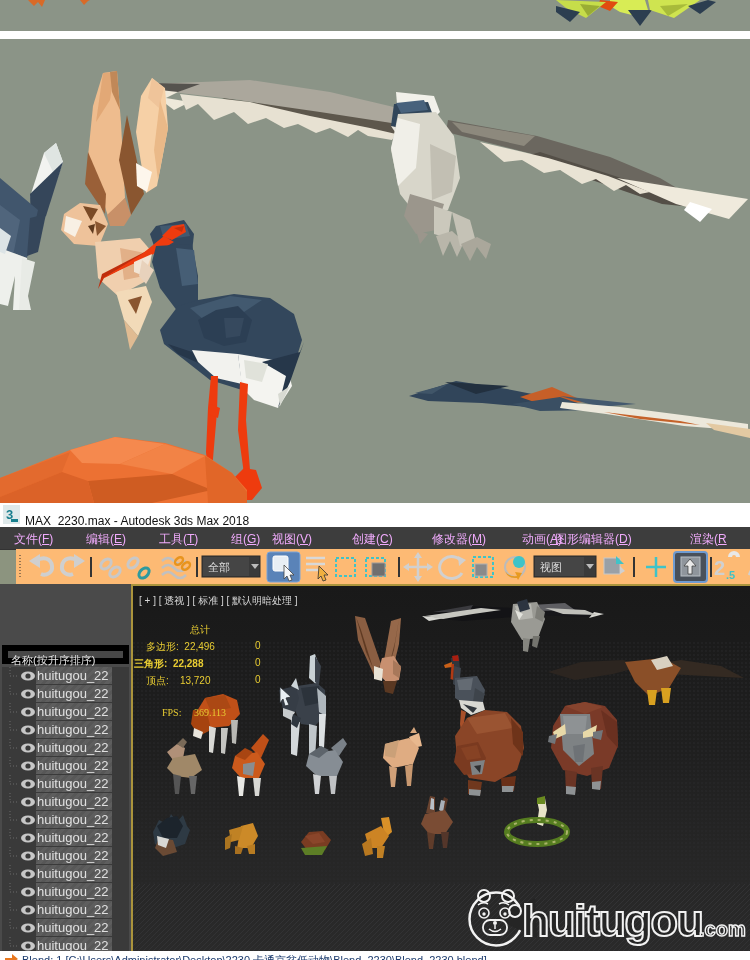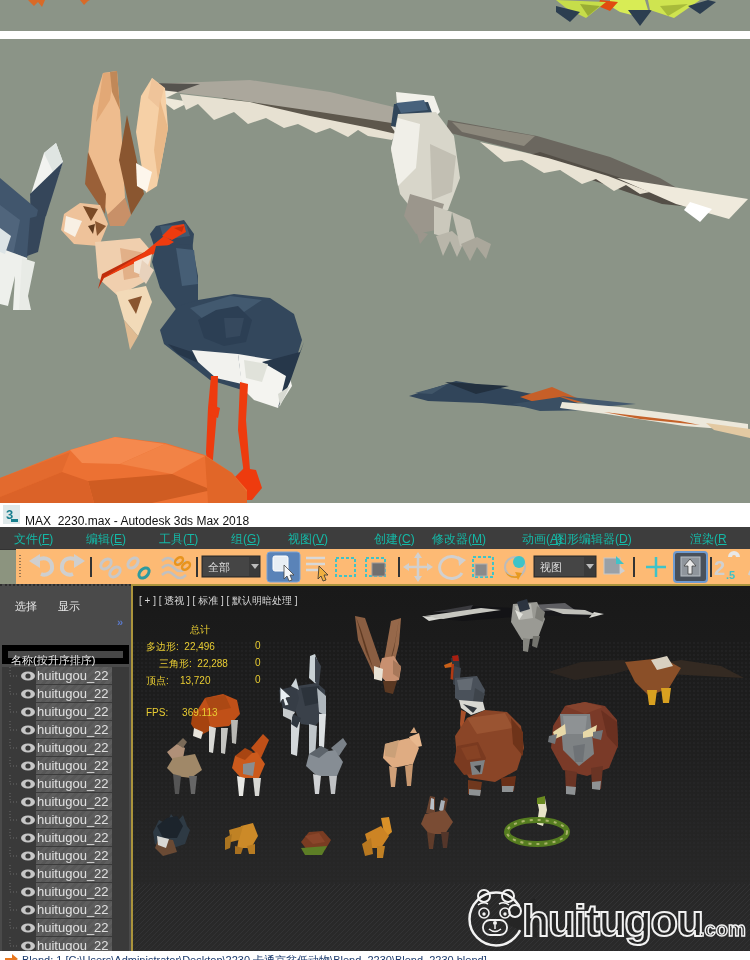--- a/index.html
+++ b/index.html
@@ -4,21 +4,21 @@
 <style>
   html,body{margin:0;padding:0;}
   body{width:750px;height:960px;overflow:hidden;font-family:"Liberation Sans",sans-serif;}
   #page{position:relative;width:750px;height:960px;background:#8c947f;overflow:hidden;}
   .abs{position:absolute;}
   
   #titlebar{left:0;top:503px;width:750px;height:24px;background:#ffffff;}
   #titlebar .txt{position:absolute;left:25px;top:11px;font-size:12px;color:#111;}
   #maxicon{position:absolute;left:3px;top:2px;width:17px;height:19px;background:#dfe9ea;}
   
-  #menubar{left:0;top:527px;width:750px;height:22px;background:#3d3d3d;color:#14b8a6;font-size:12px;border-bottom:1px solid #333;}
+  #menubar{left:0;top:527px;width:750px;height:22px;background:#3d3d3d;color:#f0abfc;font-size:12px;border-bottom:1px solid #333;}
   #menubar span{position:absolute;top:4px;white-space:nowrap;}
   
   #toolbar{left:16px;top:549px;width:750px;height:35px;background:#fdba74;}
   
   #leftpanel{left:0;top:584px;width:131px;height:367px;background:#4a4a4a;}
   #scenetabs{position:absolute;left:0;top:0;width:131px;height:59px;background:#4a4a4a;border-top:2px dotted #2e2e2e;}
   #scenetabs .tab{position:absolute;top:13px;color:#e8e8e8;font-size:11px;}
   #listhdr{position:absolute;left:2px;top:61px;width:127px;height:19px;background:#484848;border:6px solid #000000;color:#e6e6e6;font-size:11px;line-height:18px;padding-left:3px;box-sizing:border-box;}
   #listrows{position:absolute;left:2px;top:83px;width:127px;height:286px;background:#3a3a3a;overflow:hidden;}
   .row{position:relative;height:18px;}
@@ -163,22 +163,22 @@
           <rect x="8" y="14" width="7" height="3" fill="#18808e"></rect>
         </svg></div>
     <div class="txt">MAX_2230.max - Autodesk 3ds Max 2018</div>
   </div>
 
   <div class="abs" id="menubar">
     <span style="left:14px">文件(<u>F</u>)</span>
     <span style="left:86px">编辑(<u>E</u>)</span>
     <span style="left:159px">工具(<u>T</u>)</span>
     <span style="left:231px">组(<u>G</u>)</span>
-    <span style="left:288px">视图(<u>V</u>)</span>
-    <span style="left:374px">创建(<u>C</u>)</span>
+    <span style="left:272px">视图(<u>V</u>)</span>
+    <span style="left:352px">创建(<u>C</u>)</span>
     <span style="left:432px">修改器(<u>M</u>)</span>
     <span style="left:522px">动画(<u>A</u>)</span>
     <span style="left:555px">图形编辑器(<u>D</u>)</span>
     <span style="left:690px">渲染(<u>R</u></span>
   </div>
 
   <div class="abs" id="toolbar">
     <svg width="750" height="35" viewBox="0 0 750 35">
 <g stroke="#2e2e2e" stroke-width="1">
           <line x1="4" y1="6" x2="4" y2="30" stroke-dasharray="1 2"></line>
@@ -274,25 +274,20 @@
 <text x="698" y="26" font-size="20" font-weight="bold" fill="#d0d0d0" font-family="Liberation Sans">2</text>
 <text x="710" y="30" font-size="11" font-weight="bold" fill="#3fc3c8" font-family="Liberation Sans">.5</text>
 <path d="M712 8 a6 6 0 0 1 12 0 l-4 0 a2 2 0 0 0 -4 0 Z" fill="#e8e8e8"></path>
 
 <path d="M733 26 L741 8 L749 26" fill="none" stroke="#d0d0d0" stroke-width="2.5"></path>
 <path d="M736 21 a8 8 0 0 1 10 0" fill="none" stroke="#3fc3c8" stroke-width="2"></path>
 </svg>
   </div>
 
   <div class="abs" id="leftpanel">
-    <div id="scenetabs">
-      <span class="tab" style="left:15px">选择</span>
-      <span class="tab" style="left:58px">显示</span>
-      <span style="position:absolute;right:8px;top:30px;color:#5a78c8;font-size:11px;font-weight:bold;">»</span>
-    </div>
     <div id="listhdr">名称(按升序排序)</div>
     <div id="listrows">
 <div class="row">
   <svg width="51" height="18" style="position:absolute;left:0;top:0">
     <path d="M8 0 V9 H16" stroke="#6a6a6a" stroke-width="1" stroke-dasharray="1 2" fill="none"></path>
     <ellipse cx="26" cy="9" rx="7" ry="4.5" fill="#c7c7c7"></ellipse>
     <circle cx="26" cy="9" r="2.6" fill="#3a3a3a"></circle>
     <circle cx="41.5" cy="9" r="6" fill="#c7c7c7"></circle>
   </svg>
   <div class="lbl">huitugou_22</div>
@@ -433,25 +428,25 @@
   <div class="lbl">huitugou_22</div>
 </div>
 </div>
   </div>
 
   <div class="abs" id="viewport">
     <div id="vplabel">[ + ]  [ 透视 ]  [ 标准 ]  [ 默认明暗处理 ]</div>
     <div class="stat" style="left:57px;top:37px;">总计</div>
     <div class="stat" style="left:13px;top:54px;">多边形:  22,496</div>
     <div class="stat" style="left:122px;top:54px;">0</div>
-    <div class="stat" style="left:26px;top:71px;">三角形:  22,288</div>
+    <div class="stat" style="left:1px;top:71px;font-weight:bold;">三角形:  22,288</div>
     <div class="stat" style="left:122px;top:71px;">0</div>
     <div class="stat" style="left:13px;top:88px;">顶点:    13,720</div>
     <div class="stat" style="left:122px;top:88px;">0</div>
-    <div class="stat" style="left:13px;top:121px;">FPS:     369.113</div>
+    <div class="stat" style="left:29px;top:121px;font-family:Liberation Serif, serif;">FPS:     369.113</div>
     <svg id="animals" style="position:absolute;left:0;top:0" width="617" height="365" viewBox="0 0 617 365">
 <defs>
 <linearGradient id="vpbg" x1="0" y1="0" x2="0" y2="1">
 <stop offset="0" stop-color="#191919"></stop>
             <stop offset="0.45" stop-color="#1f1f1f"></stop>
             <stop offset="0.75" stop-color="#262626"></stop>
             <stop offset="1" stop-color="#2a2a2a"></stop>
 </linearGradient>
 <pattern id="dots" width="4" height="4" patternUnits="userSpaceOnUse">
             <circle cx="1" cy="1" r="0.7" fill="#2b2b2d"></circle>

